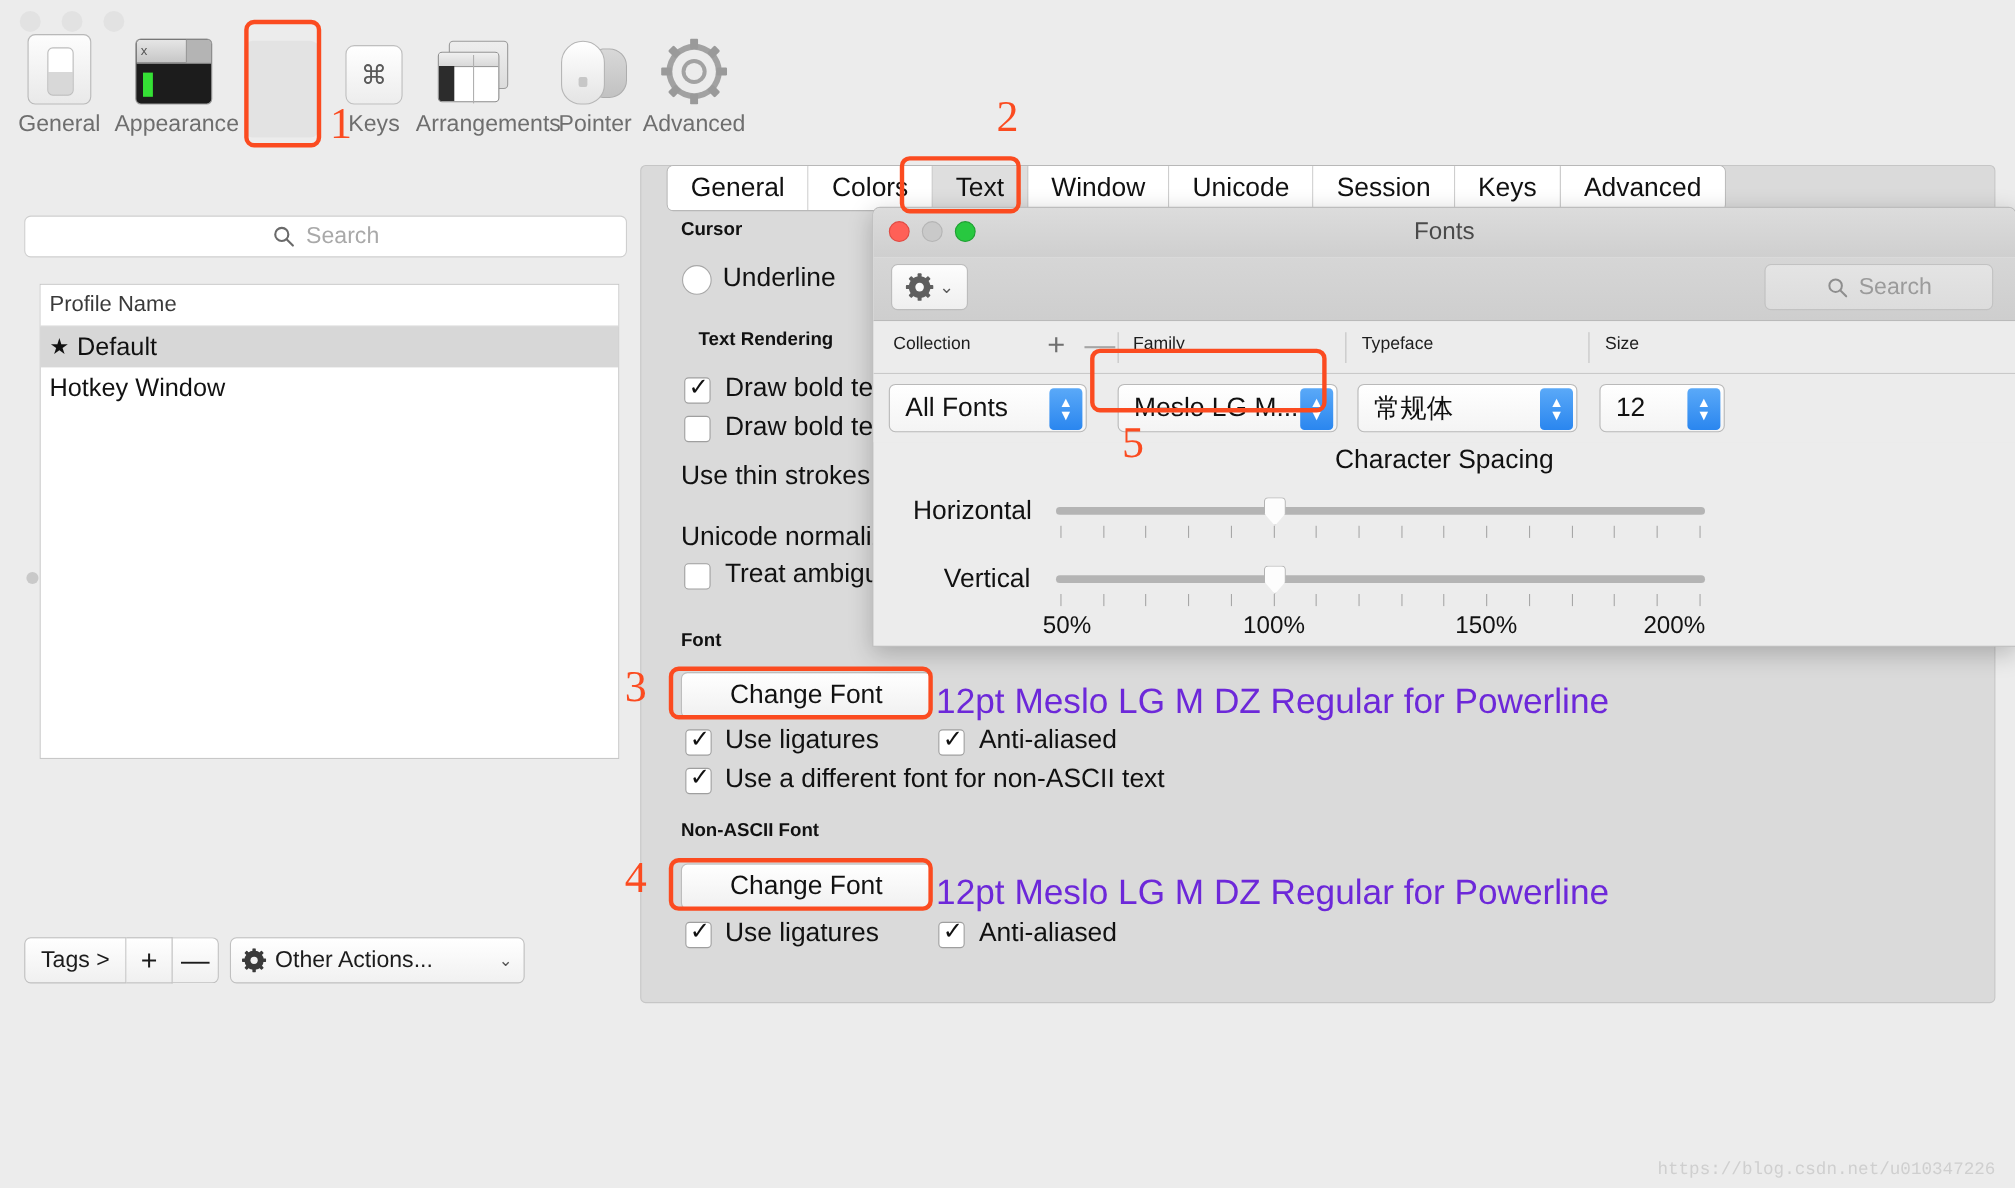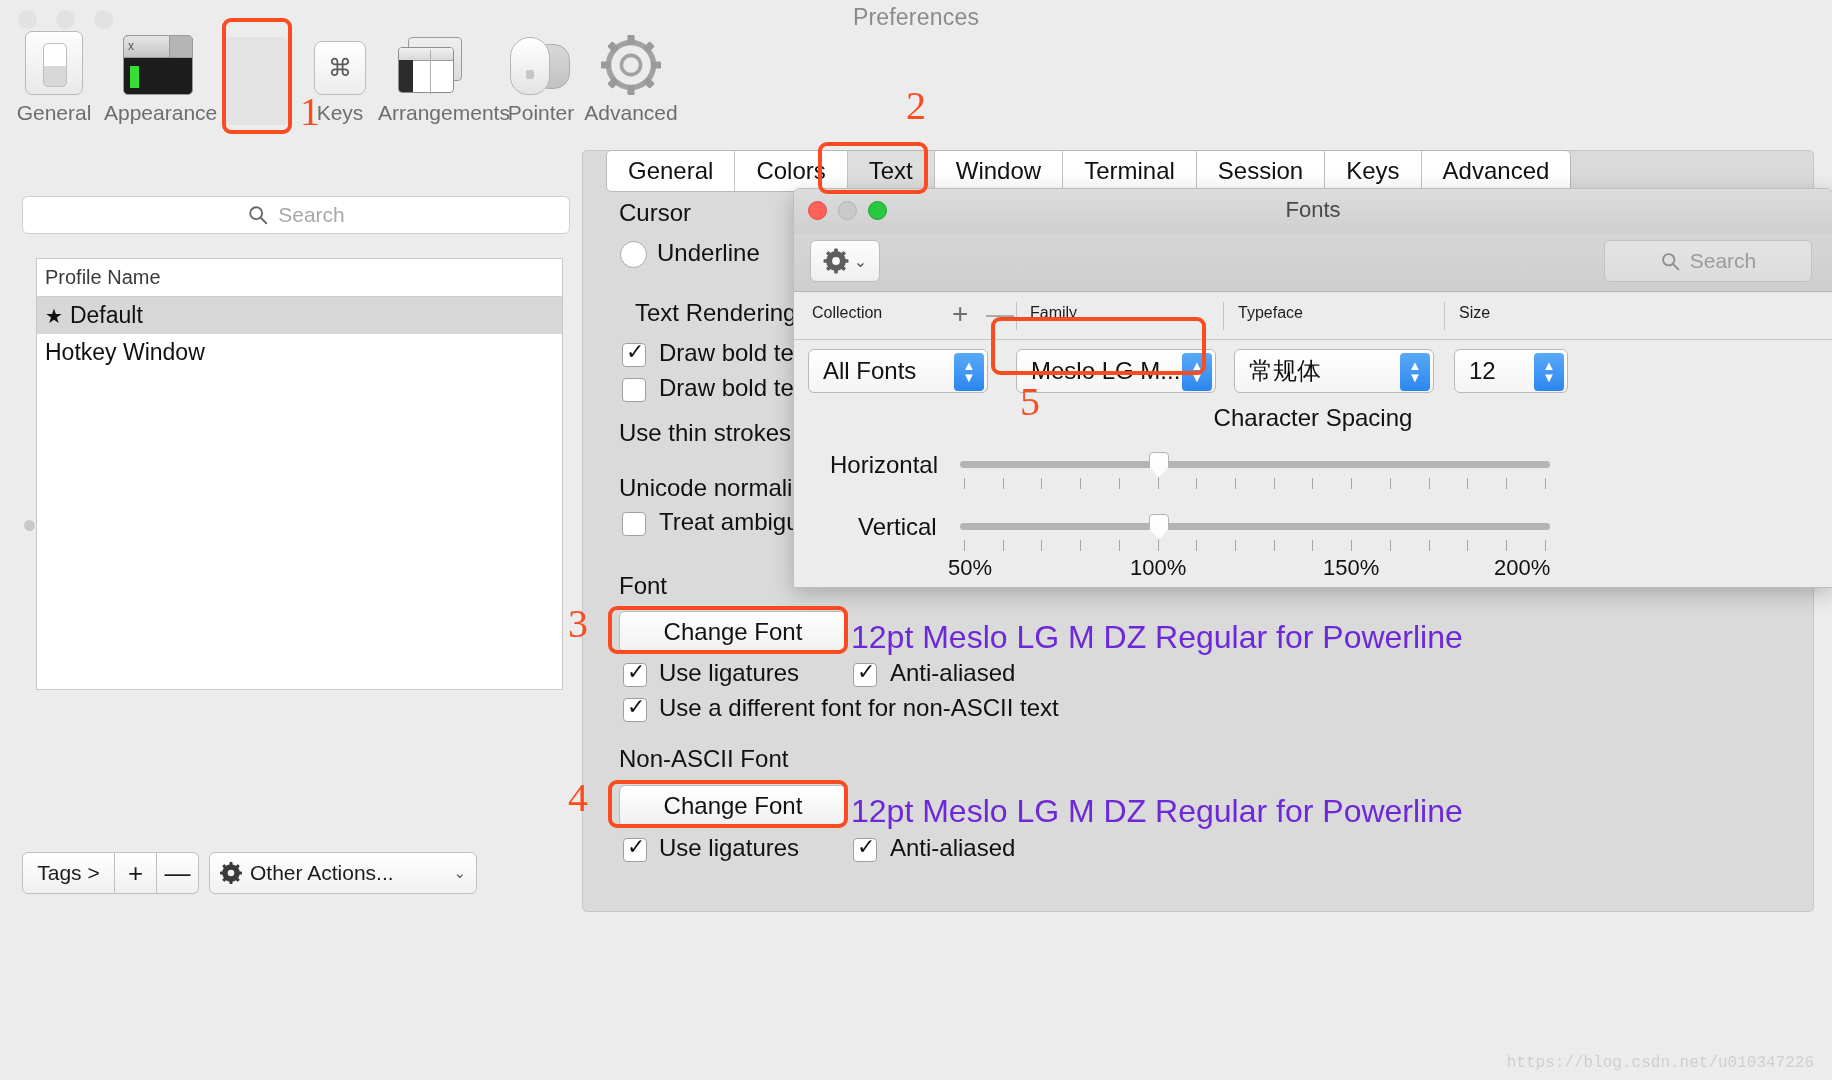--- a/index.html
+++ b/index.html
@@ -216,21 +216,21 @@
   .tab{
     display:flex;align-items:center;justify-content:center;
     padding:0 21px; font-size:24px; color:#111;
     border-right:1px solid #c3c3c3;
     background:#fff;
   }
   .tab:last-child{ border-right:none; }
   .tab.active{ background:#dedede; }
 
   .sec-title{
-    position:absolute; font-size:24px; font-weight:normal; color:#111;
+    position:absolute; font-size:17px; font-weight:bold; color:#111;
   }
   .row-label{
     position:absolute; font-size:24px; color:#111; white-space:nowrap;
   }
   .cb{
     position:absolute; width:24px;height:24px;border-radius:4px;
     background:#fff;border:1px solid #9f9f9f;
   }
   .cb.checked:after{
     content:"✓"; position:absolute;left:3px;top:-5px;font-size:22px;color:#111;
@@ -345,21 +345,20 @@
 </style>
 </head>
 <body>
 
 <div id="prefs-window">
 
   <div id="titlebar">
     <div class="traffic" id="tl-close"></div>
     <div class="traffic" id="tl-min"></div>
     <div class="traffic" id="tl-zoom"></div>
-    <div id="window-title">Preferences</div>
   </div>
 
   <div id="toolbar">
     <div id="tb-profiles-hl"></div>
 
     <div class="tb-item" style="left:0px;">
       <div class="tb-icon">
           <div class="ic-general"></div>
         </div>
       <div class="tb-label">General</div>
@@ -509,21 +508,21 @@
     <div class="row-label" style="left:76px;top:683px;">Use ligatures</div>
     <div class="cb checked" style="left:270px;top:687px;"></div>
     <div class="row-label" style="left:307px;top:683px;">Anti-aliased</div>
   </div>
 
   <div id="tabbar">
     <div class="tab">General</div>
     <div class="tab">Colors</div>
     <div class="tab active">Text</div>
     <div class="tab">Window</div>
-    <div class="tab">Terminal</div>
+    <div class="tab">Unicode</div>
     <div class="tab">Session</div>
     <div class="tab">Keys</div>
     <div class="tab">Advanced</div>
   </div>
 
   <div id="fonts-panel">
     <div id="fonts-titlebar">
       <div class="ft" id="ft-close"></div>
       <div class="ft" id="ft-min"></div>
       <div class="ft" id="ft-zoom"></div>

